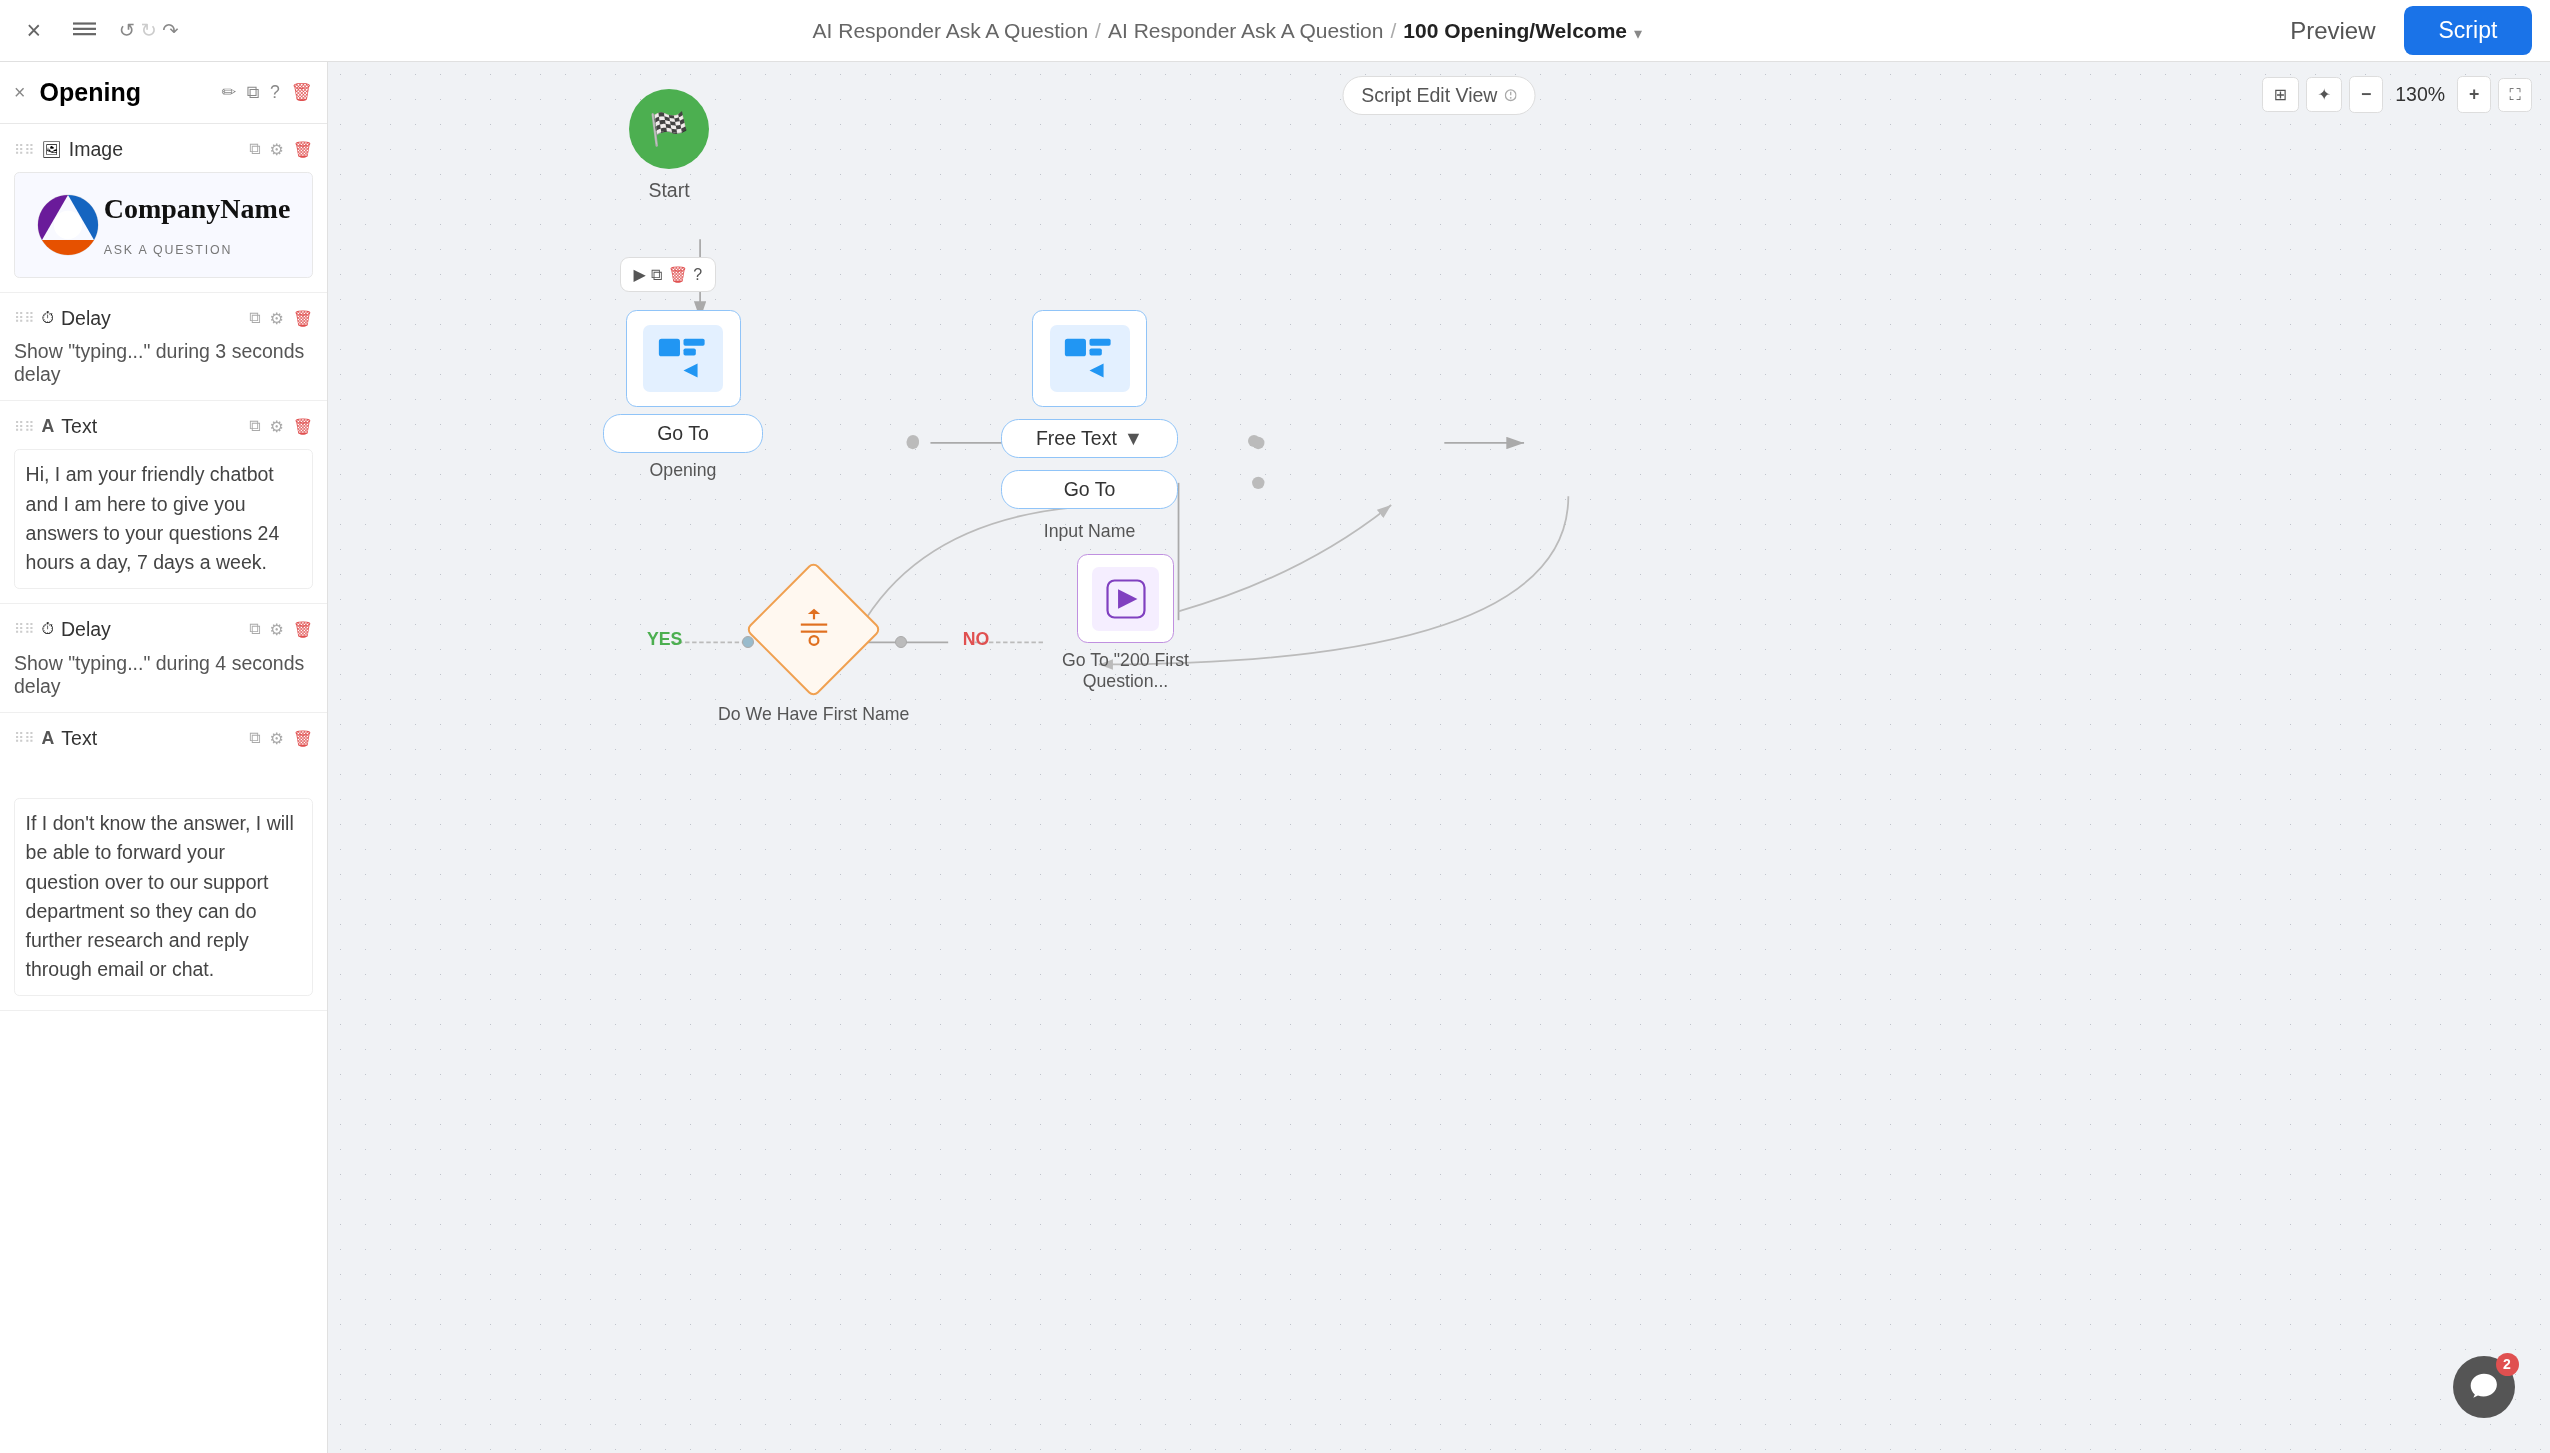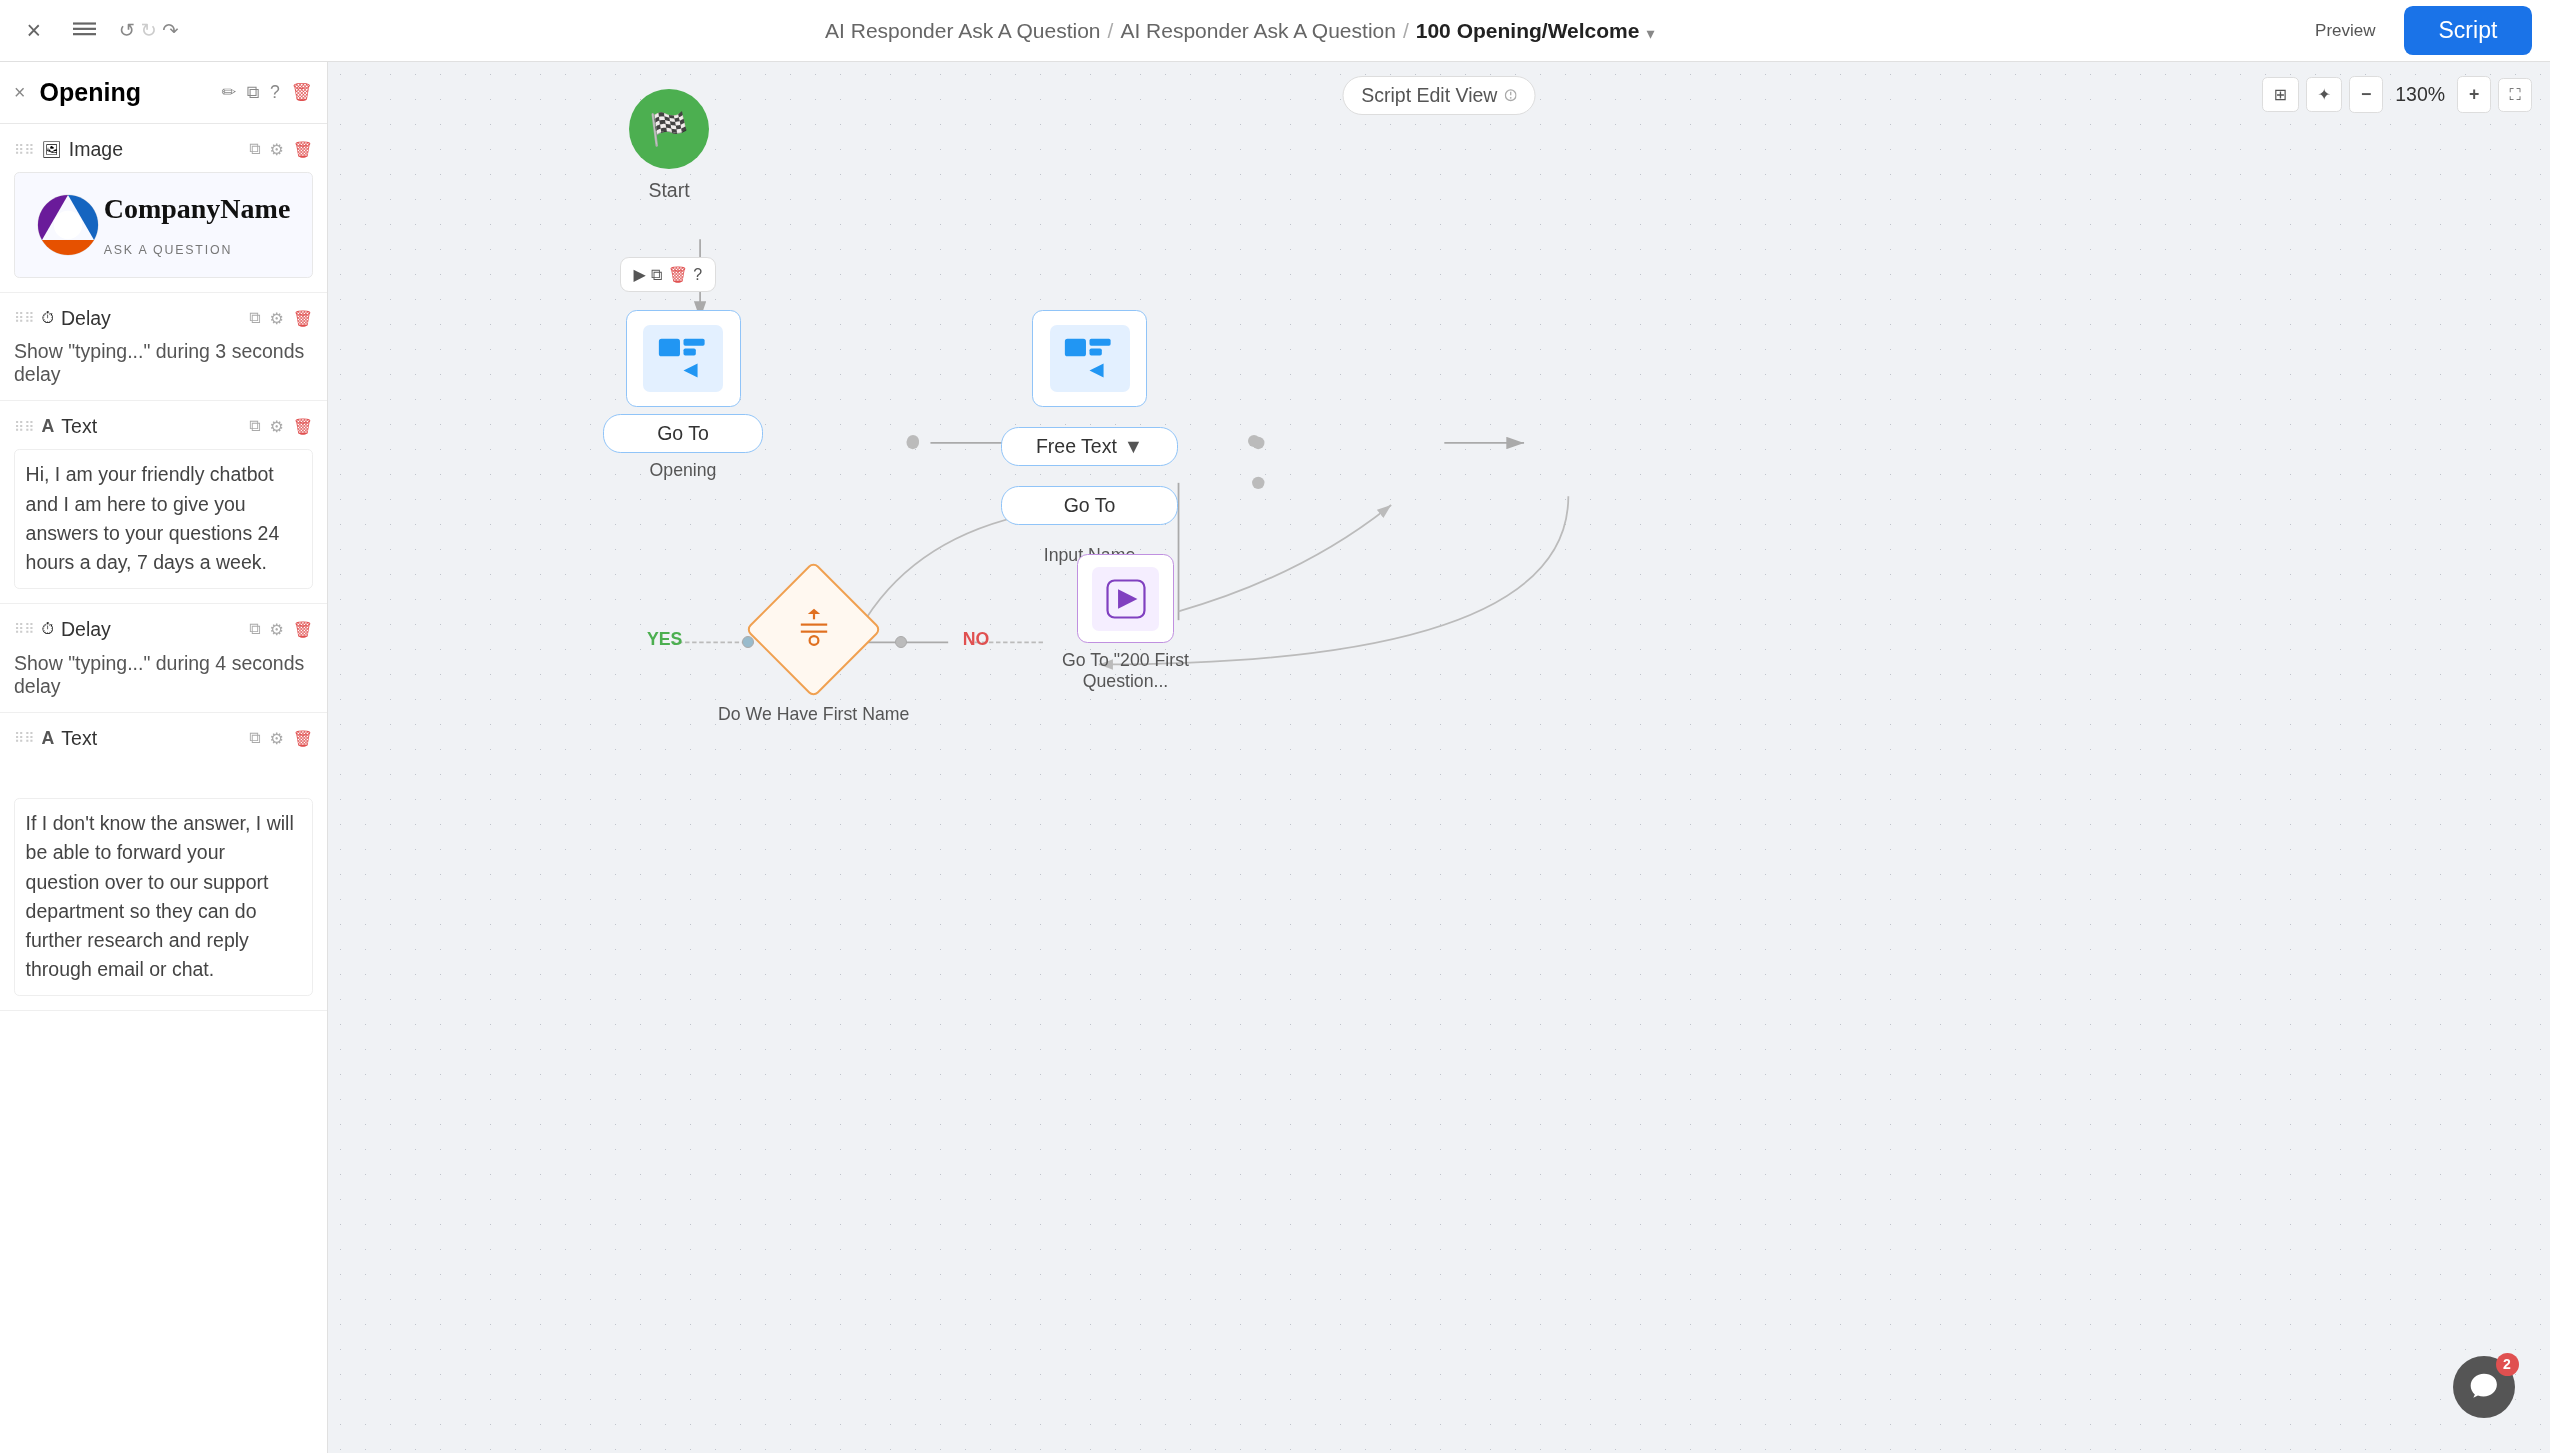--- a/index.html
+++ b/index.html
@@ -110,21 +110,21 @@
   </div>
   <div style="flex:1;display:flex;align-items:flex-end;justify-content:center;font-size:21px;color:#666;gap:7px;">
     <span style="cursor:pointer;">AI Responder Ask A Question</span>
     <span style="color:#aaa;">/</span>
     <span style="cursor:pointer;">AI Responder Ask A Question</span>
     <span style="color:#aaa;">/</span>
     <span style="font-weight:600;color:#222;">100 Opening/Welcome</span>
     <span style="cursor:pointer;color:#888;font-size:16px;">▾</span>
   </div>
   <div style="display:flex;align-items:center;gap:14px;">
-    <button style="background:none;border:none;cursor:pointer;font-size:17px;color:#555;padding:5.3px 14px;">Preview</button>
+    <button style="background:none;border:none;cursor:pointer;font-size:24px;color:#555;padding:5.3px 14px;">Preview</button>
     <button style="background:#1a73e8;color:#fff;border:none;border-radius:8.9px;padding:10.6px 35px;font-size:23px;cursor:pointer;font-weight:500;">Script</button>
   </div>
 </div>
 
 <div id="main">
 
   <div id="left-panel">
     <div id="left-panel-header">
       <span style="cursor:pointer;color:#888;font-size:19.5px;">×</span>
       <span style="font-size:25px;font-weight:600;flex:1;margin-left:5.3px;">Opening</span>
@@ -309,21 +309,21 @@
             <rect x="30" y="2" width="24" height="8" rx="2" fill="#2196f3"></rect>
             <rect x="30" y="13" width="14" height="8" rx="2" fill="#2196f3"></rect>
             <polygon points="30,38 46,30 46,46" fill="#2196f3"></polygon>
           </svg>
         </div>
       </div>
       <div style="background:#fff;border:1.8px solid #90c4f8;border-radius:17.7px;padding:7px 21px;font-size:19.5px;color:#333;cursor:pointer;min-width:160px;text-align:center;">Go To</div>
       <div style="font-size:17.7px;color:#555;">Opening</div>
     </div>
 
-    <div style="position:absolute;top:248px;left:673px;display:flex;flex-direction:column;align-items:center;gap:20px;">
+    <div style="position:absolute;top:248px;left:673px;display:flex;flex-direction:column;align-items:center;gap:12px;">
       <div style="width:115px;height:97px;background:#fff;border:1.8px solid #90c4f8;border-radius:10.6px;display:flex;align-items:center;justify-content:center;">
         <div style="width:80px;height:67px;background:#e3f0ff;border-radius:7px;display:flex;align-items:center;justify-content:center;">
           <svg width="53" height="44" viewBox="0 0 60 50">
             <rect x="2" y="2" width="24" height="20" rx="3" fill="#2196f3"></rect>
             <rect x="30" y="2" width="24" height="8" rx="2" fill="#2196f3"></rect>
             <rect x="30" y="13" width="14" height="8" rx="2" fill="#2196f3"></rect>
             <polygon points="30,38 46,30 46,46" fill="#2196f3"></polygon>
           </svg>
         </div>
       </div>

